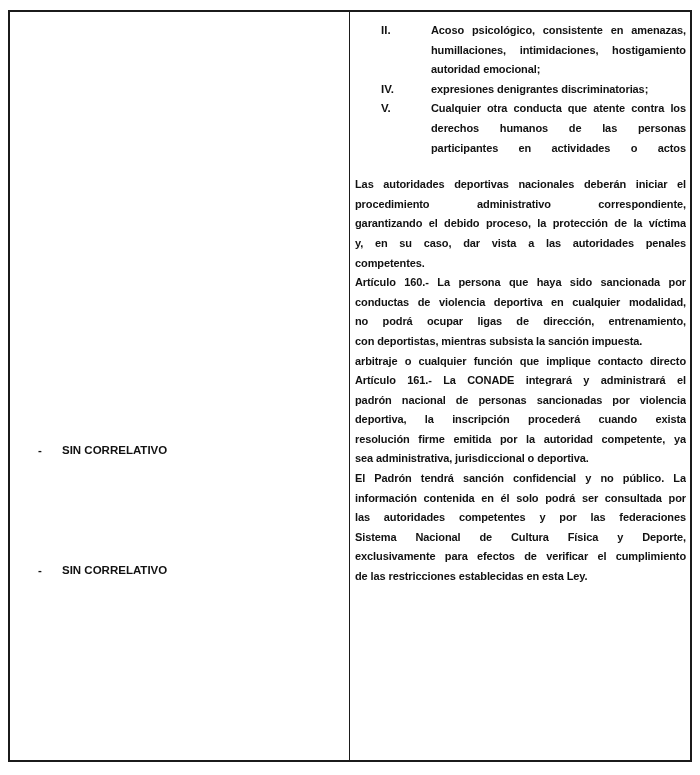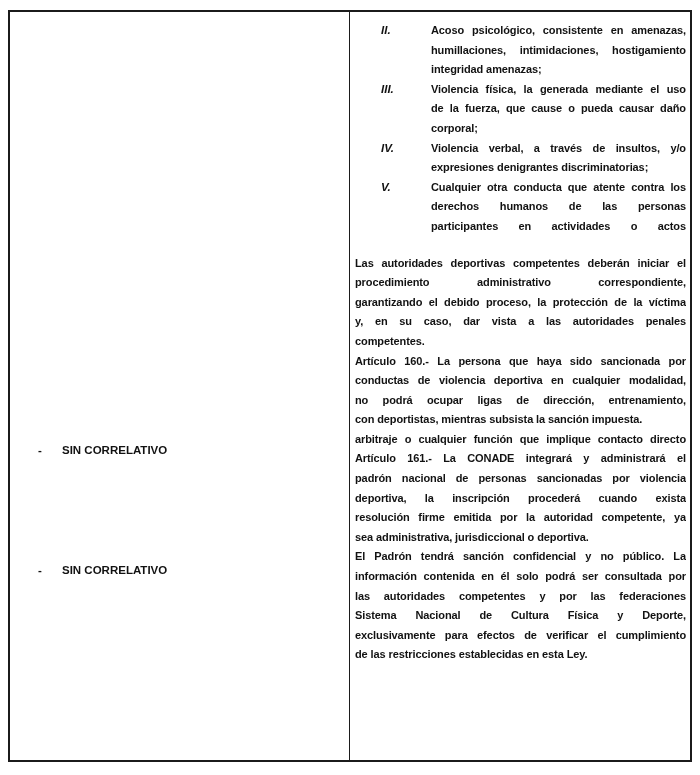--- a/index.html
+++ b/index.html
@@ -56,21 +56,20 @@
   .block.list-item {
     position: relative;
     padding-left: 76px;
   }
   .block.list-item .numeral {
     position: absolute;
     left: 26px;
     top: 0;
     font-size: 11.5px;
     line-height: 19.6px;
-    font-style: italic;
   }
   .block.paragraph {
   }
   
   .block.paragraph.first-par {
     margin-top: 17px;
   }
   .sc-item {
     position: absolute;
     left: 28px;
@@ -99,41 +98,34 @@
         <div class="sc-item">
           <span class="dash">-</span>
           <span>SIN CORRELATIVO</span>
         </div>
       </div>
     <div class="right-cell">
         <div class="block list-item">
           <span class="numeral">II.</span>
           <div class="line">Acoso psicológico, consistente en amenazas,</div>
           <div class="line">humillaciones, intimidaciones, hostigamiento</div>
-          <div class="line last">integridad amenazas;</div>
-        </div>
-        <div class="block list-item">
-          <span class="numeral">III.</span>
-          <div class="line">Violencia física, la generada mediante el uso</div>
-          <div class="line">de la fuerza, que cause o pueda causar daño</div>
-          <div class="line last">corporal;</div>
+          <div class="line last">autoridad emocional;</div>
         </div>
         <div class="block list-item">
           <span class="numeral">IV.</span>
-          <div class="line">Violencia verbal, a través de insultos, y/o</div>
           <div class="line last">expresiones denigrantes discriminatorias;</div>
         </div>
         <div class="block list-item">
           <span class="numeral">V.</span>
           <div class="line">Cualquier otra conducta que atente contra los</div>
           <div class="line">derechos humanos de las personas</div>
           <div class="line">participantes en actividades o actos</div>
         </div>
         <div class="block paragraph first-par">
-          <div class="line">Las autoridades deportivas competentes deberán iniciar el</div>
+          <div class="line">Las autoridades deportivas nacionales deberán iniciar el</div>
           <div class="line">procedimiento administrativo correspondiente,</div>
           <div class="line">garantizando el debido proceso, la protección de la víctima</div>
           <div class="line">y, en su caso, dar vista a las autoridades penales</div>
           <div class="line last">competentes.</div>
         </div>
         <div class="block paragraph">
           <div class="line">Artículo 160.- La persona que haya sido sancionada por</div>
           <div class="line">conductas de violencia deportiva en cualquier modalidad,</div>
           <div class="line">no podrá ocupar ligas de dirección, entrenamiento,</div>
           <div class="line last">con deportistas, mientras subsista la sanción impuesta.</div>

